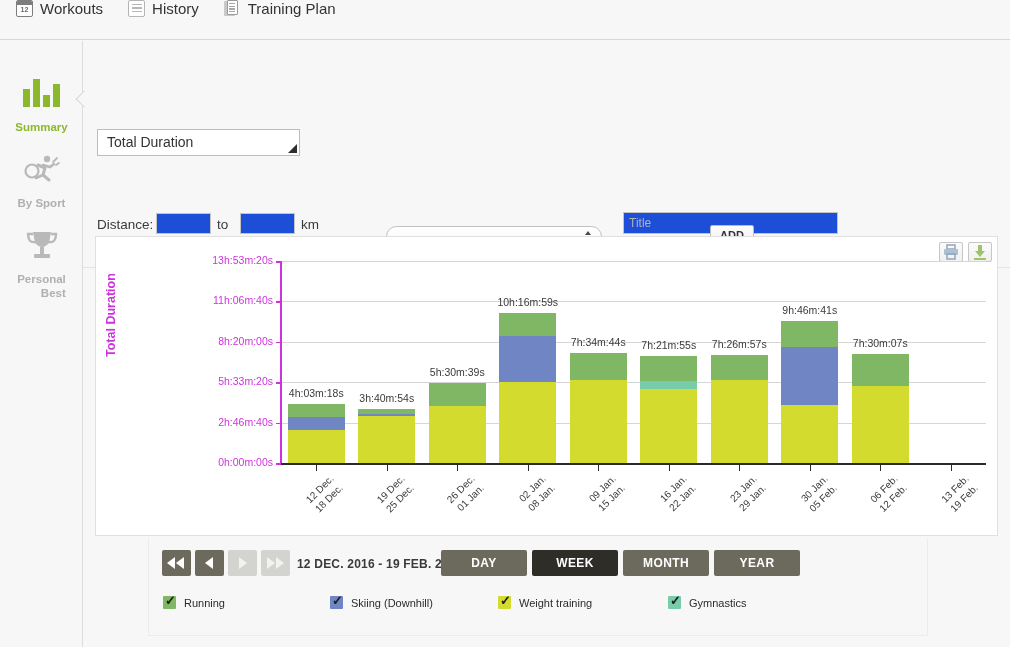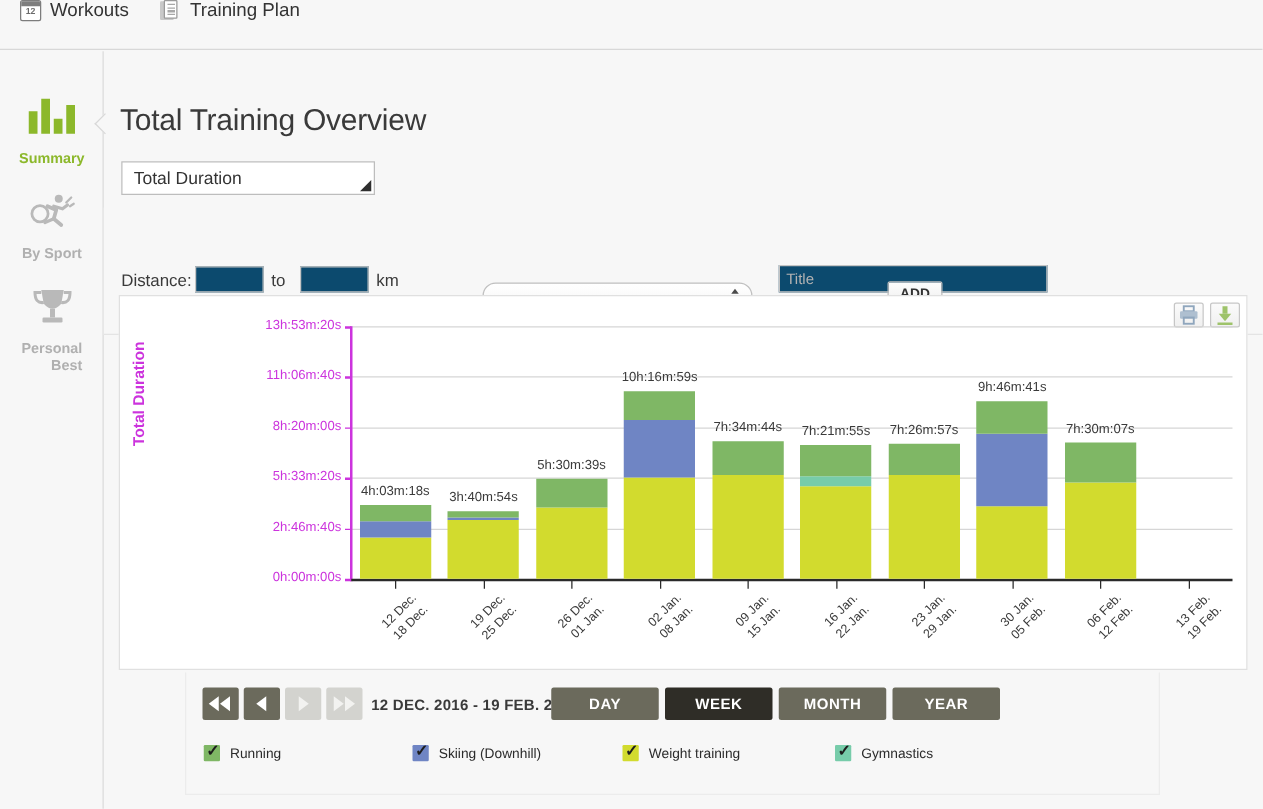--- a/index.html
+++ b/index.html
@@ -122,21 +122,21 @@
     border-left: 9px solid transparent; border-bottom: 9px solid #2e2e2e;
   }
 
   
   .filters {
     position: absolute; left: 0; top: 125px; width: 927px; height: 102px;
     background: #f7f7f7; border-bottom: 1px solid #e4e4e4;
   }
   .flabel { position: absolute; font-size: 13.5px; color: #3a3a3a; }
   .finput {
-    position: absolute; background: #0c4a6e; border: 1px solid #c4c4c4;
+    position: absolute; background: #1d4ed8; border: 1px solid #c4c4c4;
     font-size: 12px; color: #333; padding: 0 5px;
     line-height: 19px;
   }
   .finput.ph { color: #b2b2b2; }
   .funit { position: absolute; font-size: 13.5px; color: #3a3a3a; }
   .route-select {
     position: absolute; left: 303px; top: 60px; width: 216px; height: 21px;
     background: linear-gradient(#ffffff,#f6f6f6);
     border: 1px solid #c0c0c0; border-radius: 11px;
   }
@@ -253,20 +253,28 @@
 
 <div class="topbar">
 
   <div class="tab">
     <span class="ticon icon-calendar">
       <span class="num">12</span>
     </span>
     <span>Workouts</span>
   </div>
 
+  <div class="tab">
+    <span class="ticon icon-list">
+        <i></i>
+        <i></i>
+        <i></i>
+      </span>
+    <span>History</span>
+  </div>
 
   <div class="tab">
     <span class="ticon icon-doc">
       <span class="sh"></span>
         <span class="fr">
           <i></i>
           <i></i>
           <i></i>
           <i></i>
         </span>
@@ -314,21 +322,20 @@
         <rect x="17" y="18" width="4" height="7" fill="#b9b9b9"></rect>
         <rect x="11" y="25" width="16" height="4" rx="1" fill="#b9b9b9"></rect>
       </svg>
     </span>
     <span class="slabel">Personal<br>Best</span>
   </div>
 </div>
 
 <div class="main">
 
-  <div class="page-title">Total Training Overview</div>
 
   <div class="metric-select">
     <span>Total Duration</span>
     <span class="grip"></span>
   </div>
 
   <div class="filters">
 
     <span class="flabel" style="left:14px;top:51px">Distance:</span>
     <span class="finput" style="left:73px;top:47px;width:55px;height:21px"></span>

